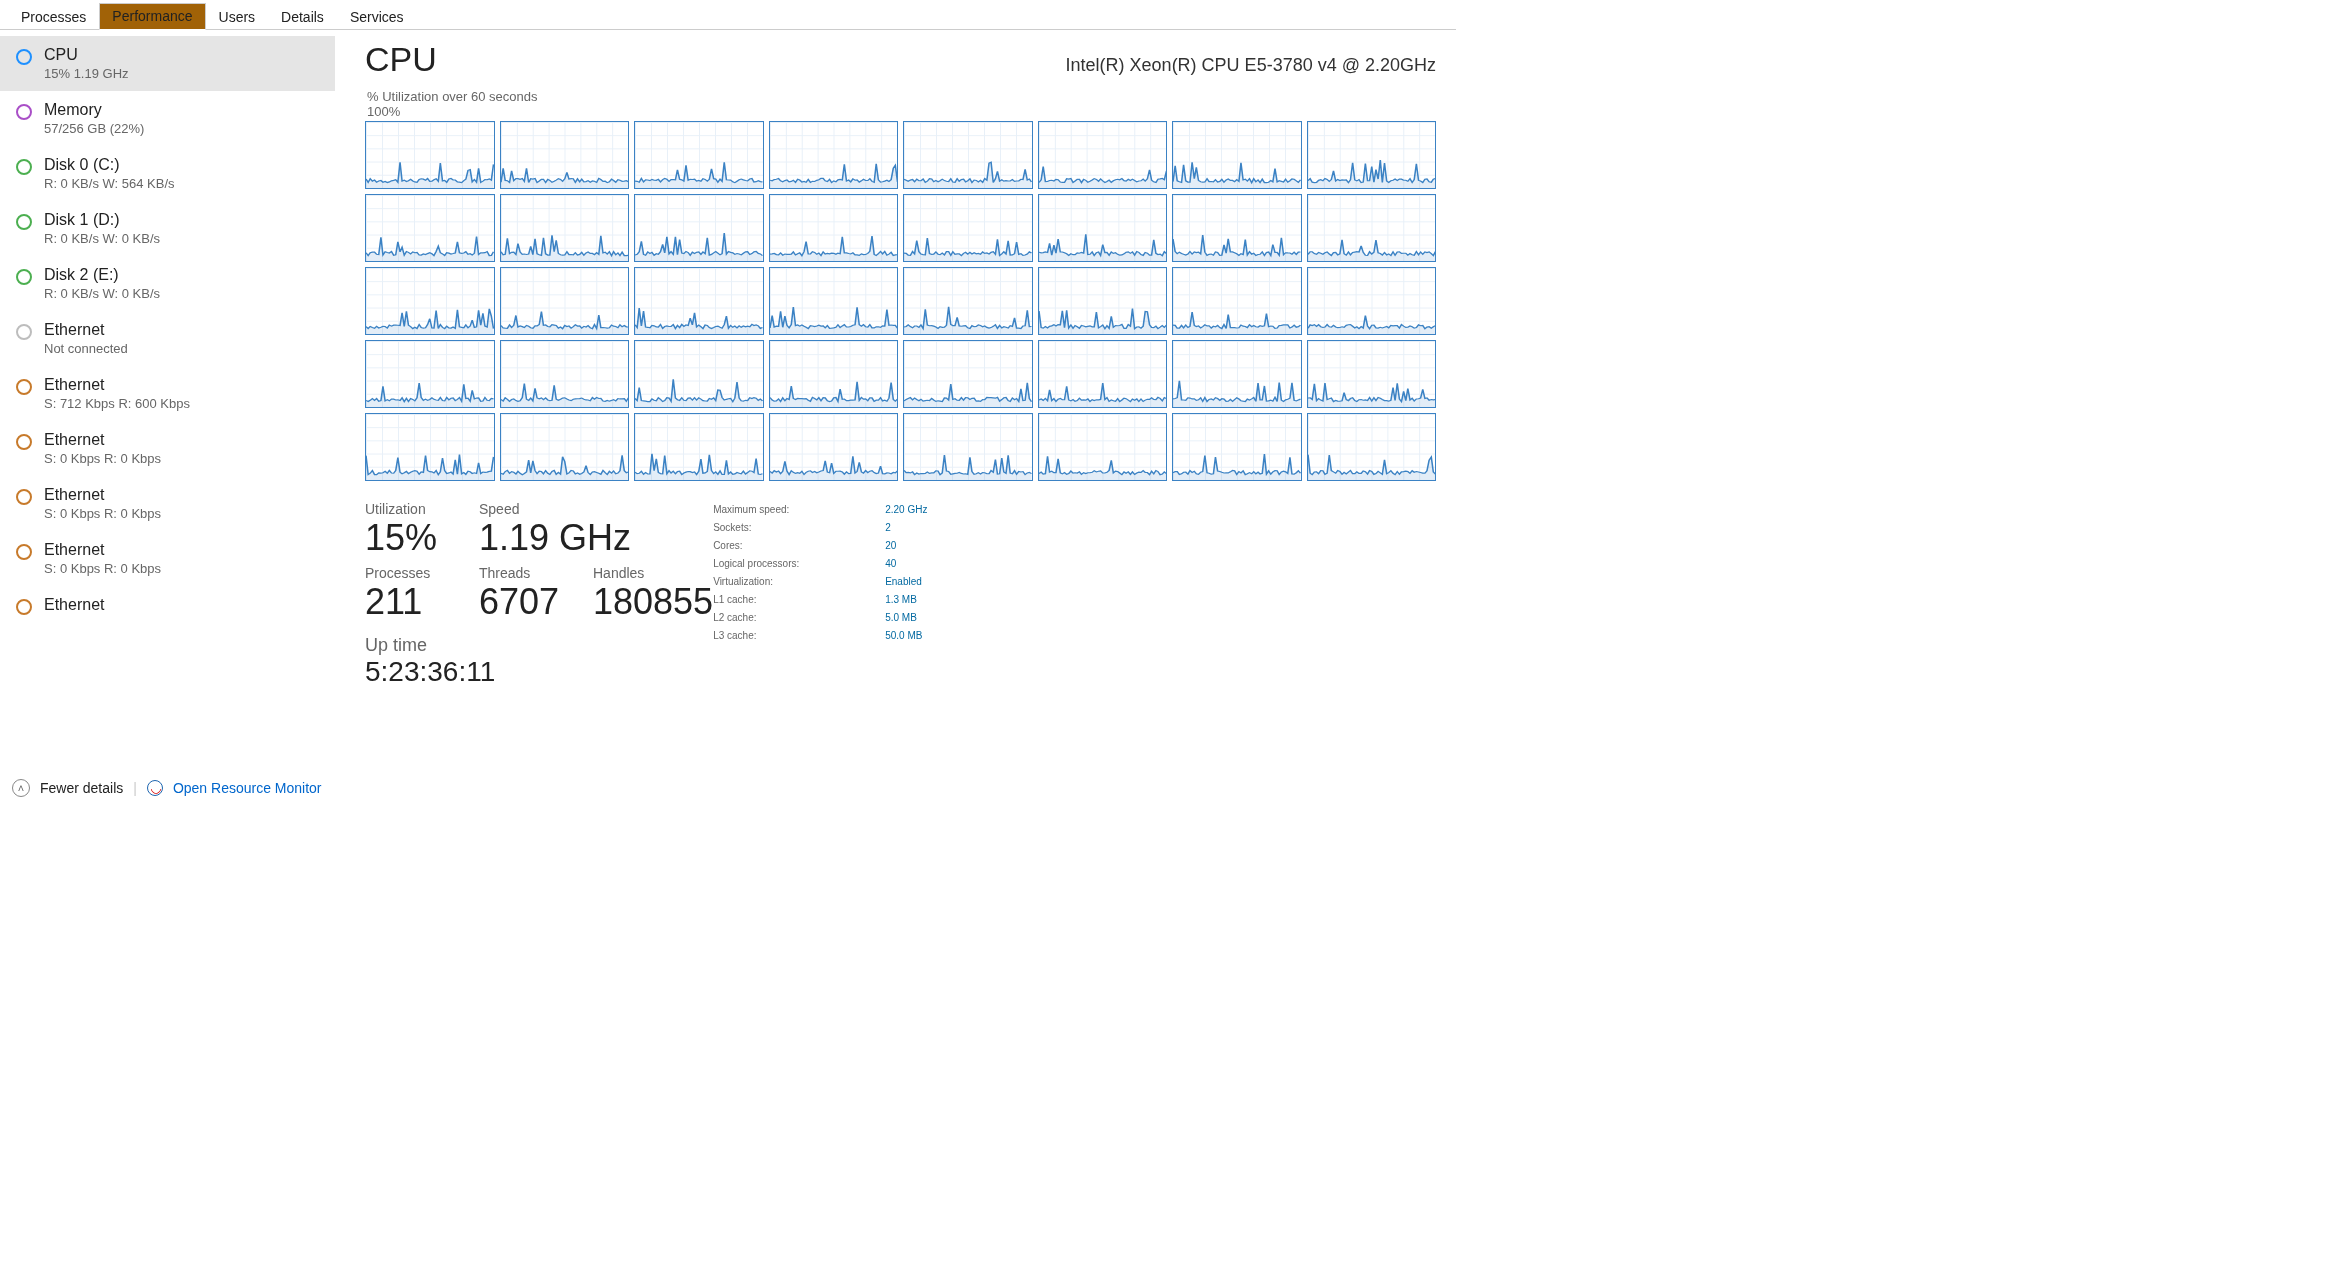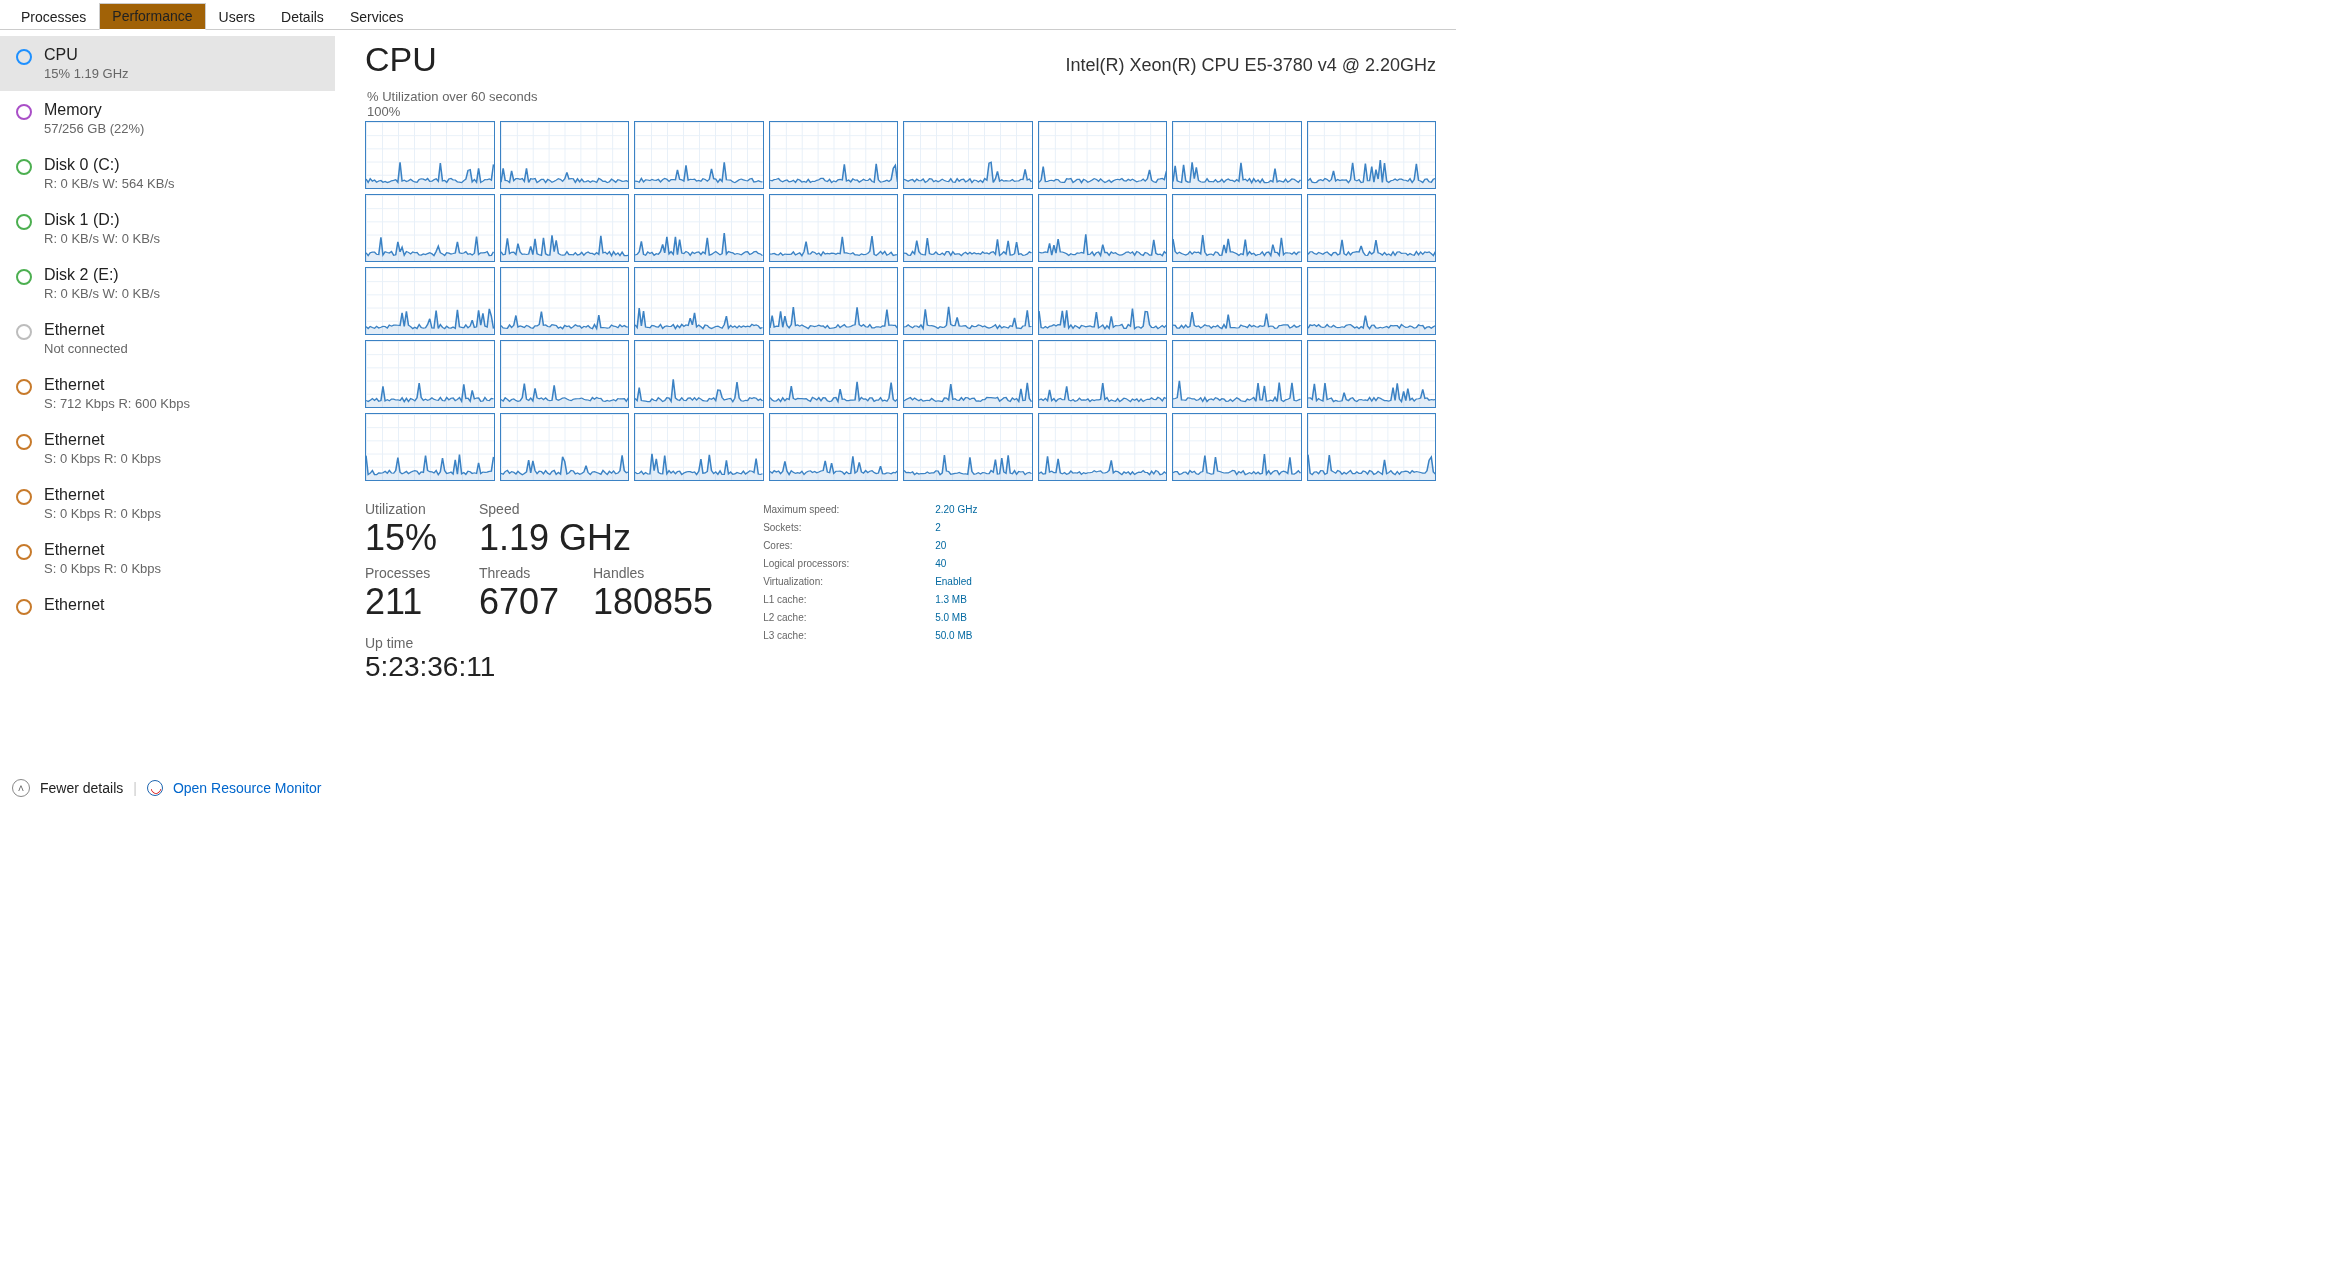--- a/index.html
+++ b/index.html
@@ -39,27 +39,27 @@
   .chart-grid { display:grid; grid-template-columns:repeat(8,1fr); gap:5px; }
   .mini-chart { height:68px; border:1px solid #3b82c4; position:relative; overflow:hidden; background-image:
       linear-gradient(#e8f0f8 1px, transparent 1px),
       linear-gradient(90deg, #e8f0f8 1px, transparent 1px);
     background-size: 12.5% 20%;
   }
   .mini-chart svg { position:absolute; inset:0; width:100%; height:100%; }
   .mini-chart .line { fill:none; stroke:#3b82c4; stroke-width:1.2; }
   .mini-chart .area { fill:rgba(59,130,196,.14); stroke:none; }
   
-  .stats { display:flex; gap:50px; margin-top:20px;}
+  .stats { display:flex; margin-top:20px;}
   .stats-left { }
   .stat-row  { display:flex; gap:24px;}
   .stat-block .stat-label { font-size:14px; color:#666; }
   .stat-block .stat-value { font-size:36px; color:#222; margin-top:0px; }
   .stat-block { margin-bottom:6px; }
-  .stat-uptime-label{font-size:14px;color:#666;margin-top:6px;}
+  .stat-uptime-label{font-size:18px;color:#666;margin-top:6px;}
   .stat-uptime-value{font-size:28px;}
   
   .spec-table { font-size:10px; }
   .spec-row { display:flex; gap:12px; line-height:1.8;}
   .spec-key { width:160px; color:#666;}
   .spec-val { color:#0369a1; }
   
   .footer { display:flex; align-items:center; padding:8px 12px; gap:10px; font-size:14px;}
   .chev-icon { width:18px;height:18px;border:1px solid #888;border-radius:50%;display:inline-flex;align-items:center;justify-content:center;font-size:11px;color:#666;}
   .sep { color:#ccc; }

